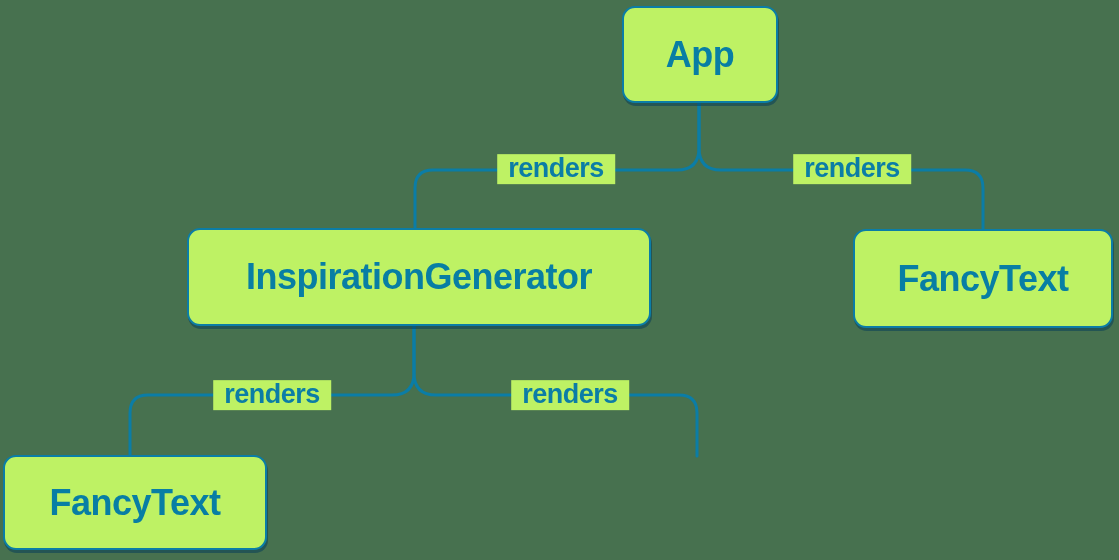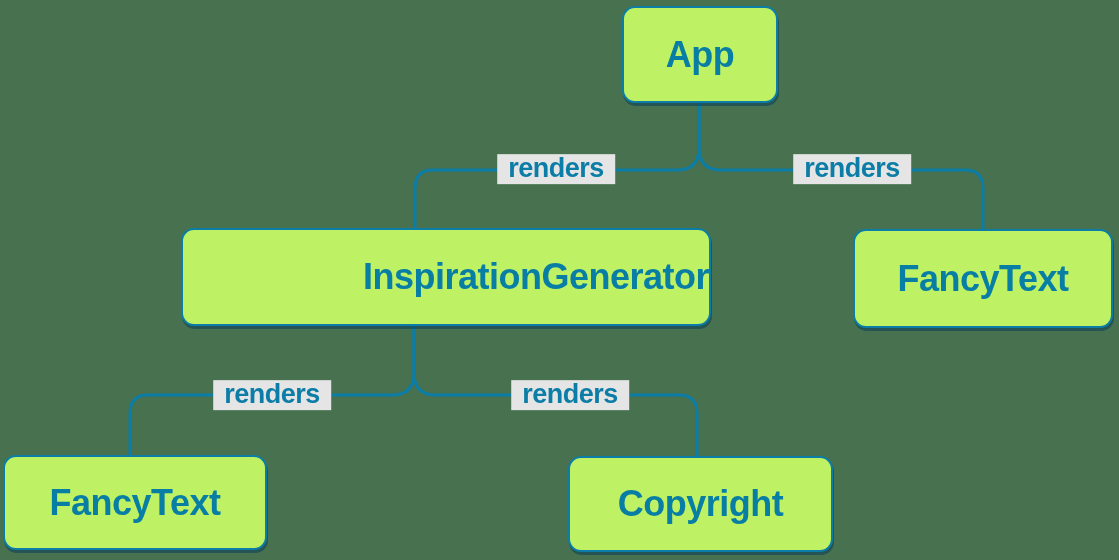--- a/index.html
+++ b/index.html
@@ -38,28 +38,28 @@
     display: flex;
     align-items: center;
     justify-content: center;
     color: #087ea4;
     font-size: 36px;
     font-weight: 600;
     letter-spacing: -0.5px;
     white-space: nowrap;
   }
   .node-app                   { left: 622px; top: 6px;   width: 156px; height: 97px; }
-  .node-inspiration-generator { left: 181px; top: 228px; width: 530px; height: 98px; justify-content: flex-end; }
+  .node-inspiration-generator { left: 187px; top: 228px; width: 464px; height: 98px; }
   .node-fancy-text-top        { left: 853px; top: 229px; width: 260px; height: 99px; }
   .node-fancy-text-bottom     { left: 3px;   top: 455px; width: 264px; height: 95px; }
   .node-copyright             { left: 568px; top: 456px; width: 265px; height: 96px; }
   .edge-label {
     position: absolute;
     transform: translate(-50%, -50%);
-    background: #e5e5e5;
+    background: #bef264;
     color: #0b7da6;
     font-size: 27px;
     font-weight: 700;
     letter-spacing: -0.5px;
     padding: 0 11px;
     white-space: nowrap;
     line-height: 1.1;
   }
   .edge-label-0 { left: 556px; top: 169px; }
   .edge-label-1 { left: 852px; top: 169px; }
@@ -92,17 +92,14 @@
   </div>
 
   <div class="node node-fancy-text-top">
     <span>FancyText</span>
   </div>
 
   <div class="node node-fancy-text-bottom">
     <span>FancyText</span>
   </div>
 
-  <div class="node node-copyright">
-    <span>Copyright</span>
-  </div>
 
 </div>
 
 </body></html>

